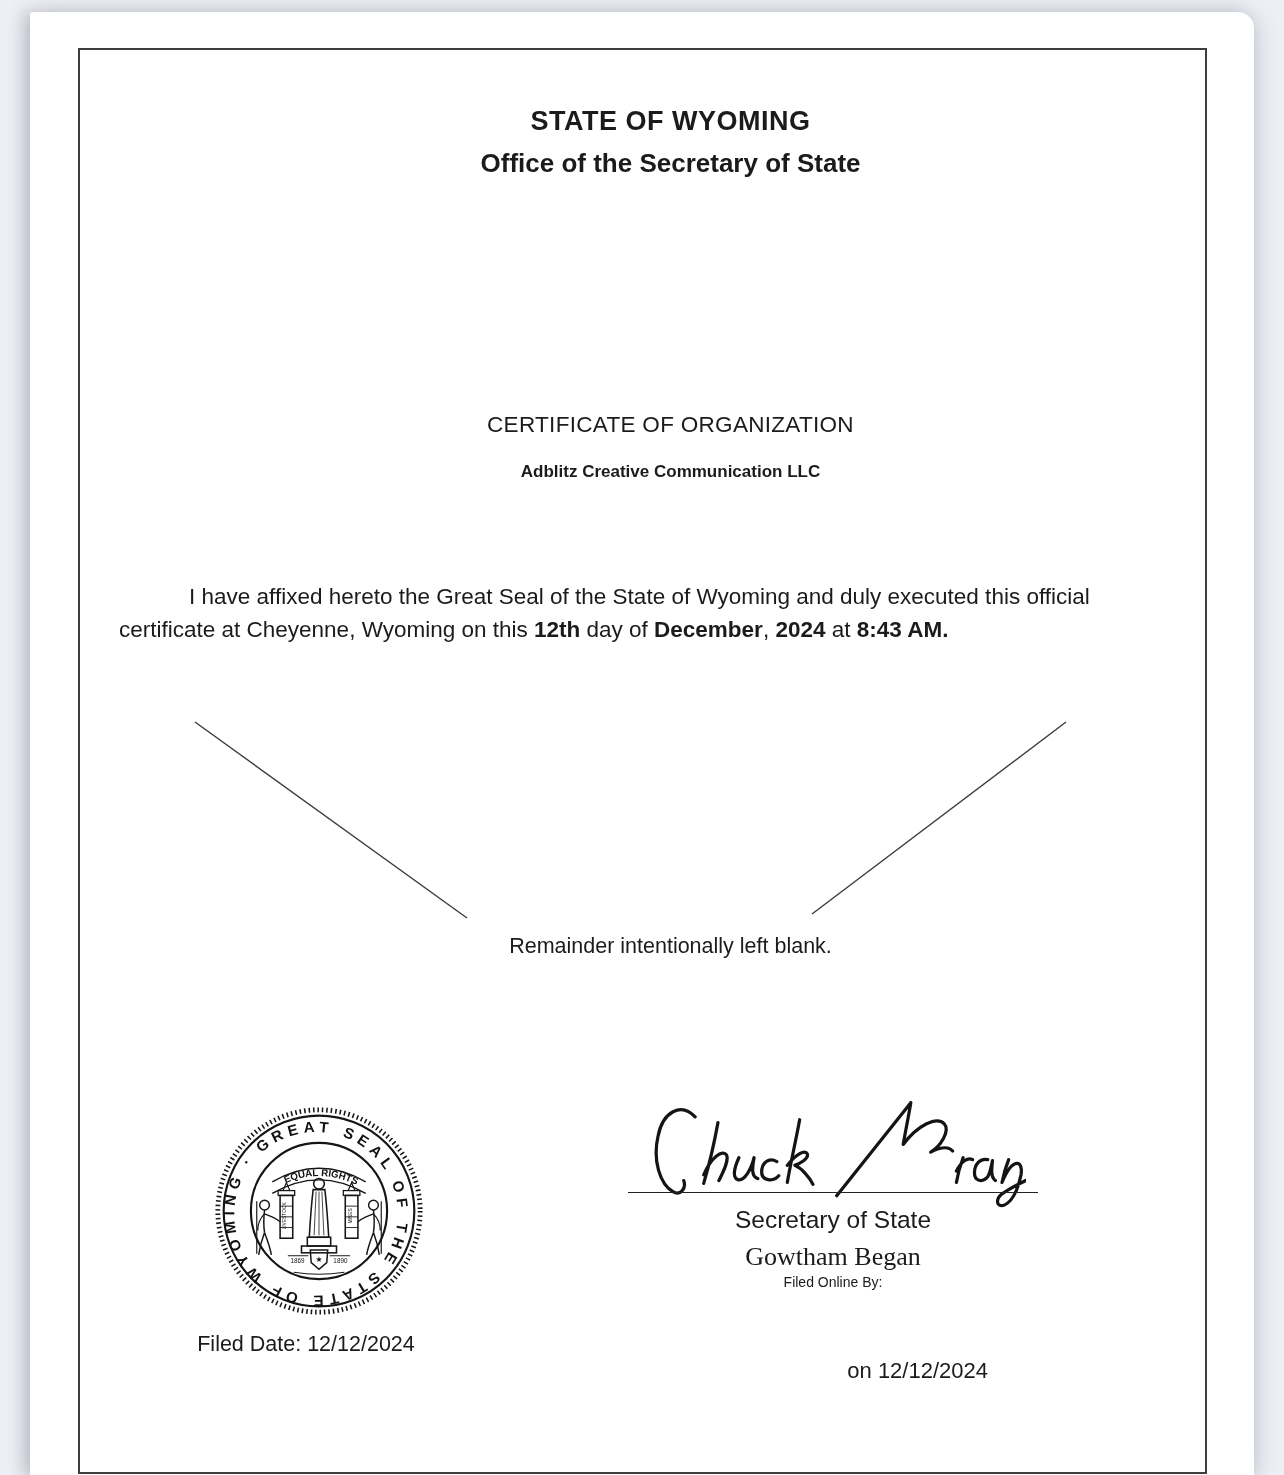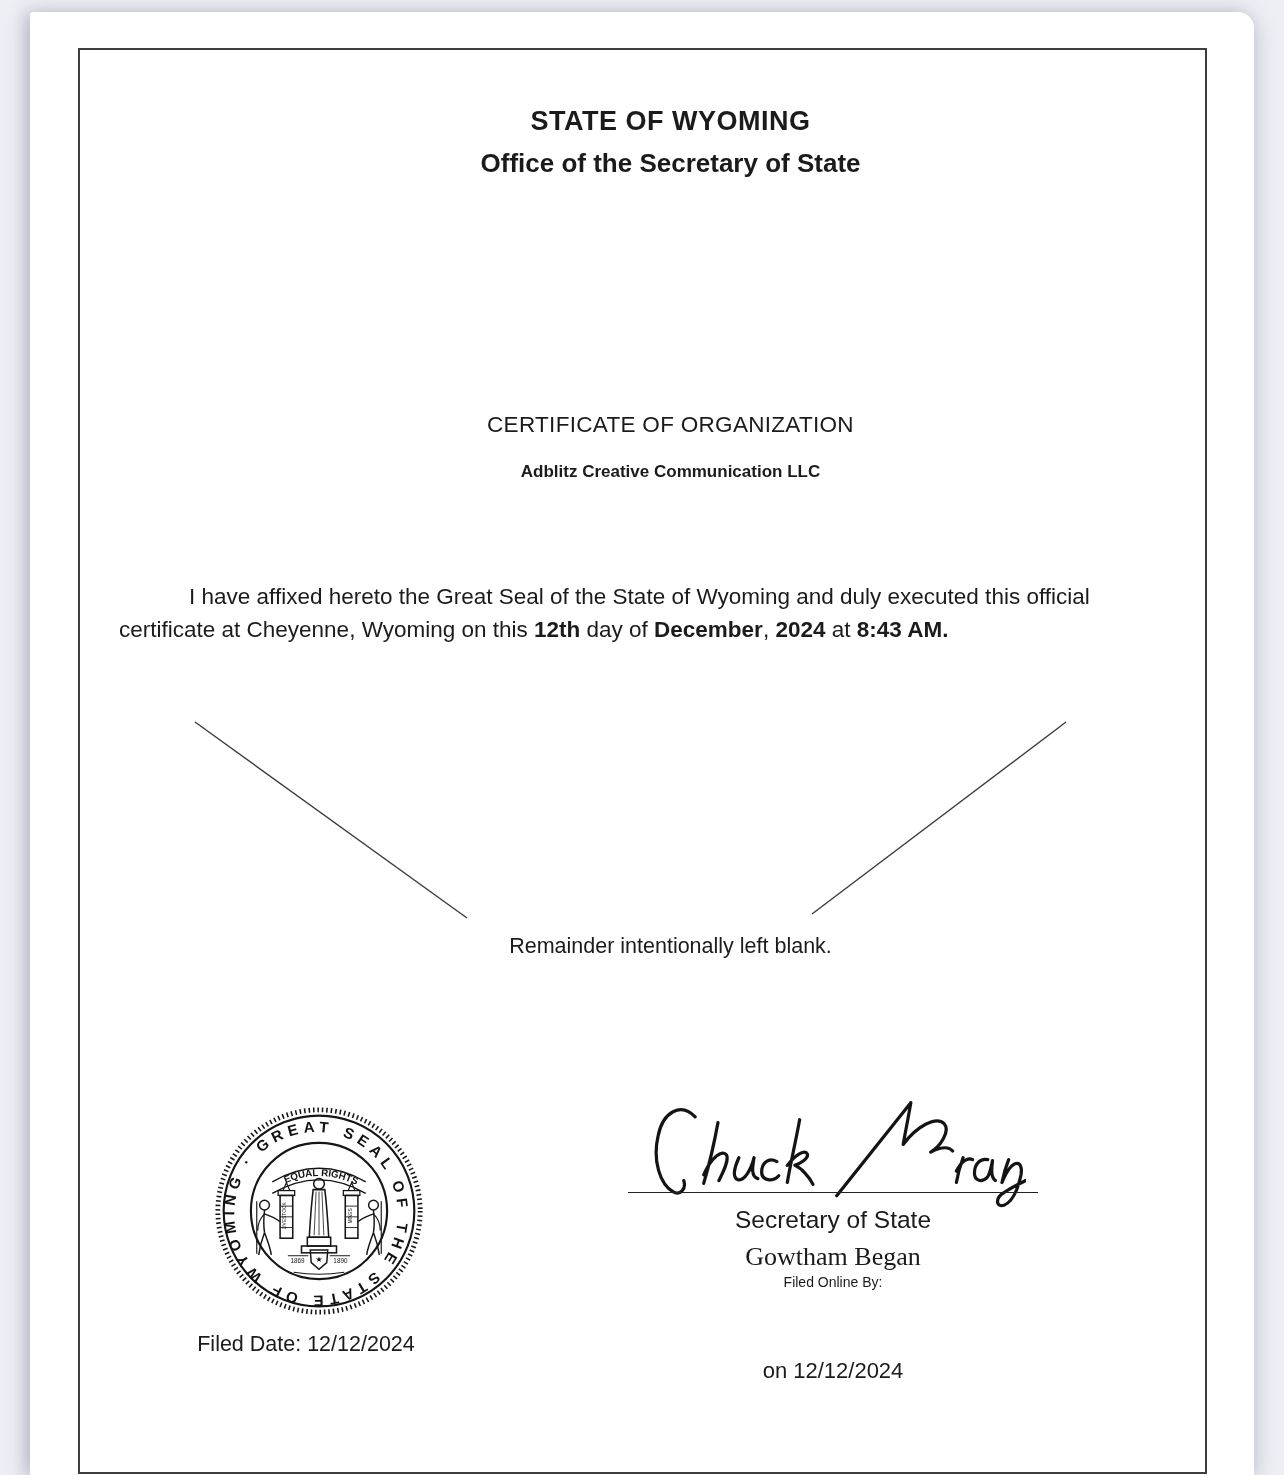--- a/index.html
+++ b/index.html
@@ -40,21 +40,21 @@
   .v-lines{left:0;top:0;width:1129px;height:1424px;pointer-events:none;}
   .remainder{top:884px;font-size:21.5px;}
   .seal-wrap{left:132px;top:1054px;width:214px;height:214px;}
   .seal-wrap svg{width:214px;height:214px;display:block;}
   .filed-date{left:36px;top:1282px;width:380px;text-align:center;font-size:21.5px;}
   .sig-svg{left:556px;top:1046px;width:390px;height:114px;}
   .sig-line{left:548px;top:1142px;width:410px;height:0;border-top:1.6px solid #222;}
   .sig-title{left:598px;top:1156px;width:310px;text-align:center;font-size:24.5px;}
   .filed-online{left:598px;top:1224px;width:310px;text-align:center;font-size:14px;}
   .filer-name{left:598px;top:1192px;width:310px;text-align:center;font-size:26px;font-family:"Liberation Serif", serif;}
-  .filed-on{left:598px;top:1308px;width:310px;text-align:center;font-size:22px;}
+  .filed-on{left:598px;top:1308px;width:310px;text-align:right;font-size:22px;}
 </style>
 </head>
 <body>
 
 <div class="paper">
   <div class="border-box">
 
     <div class="abs center title-block">
       <div class="title-line1">STATE OF WYOMING</div>
       <div class="title-line2">Office of the Secretary of State</div>

